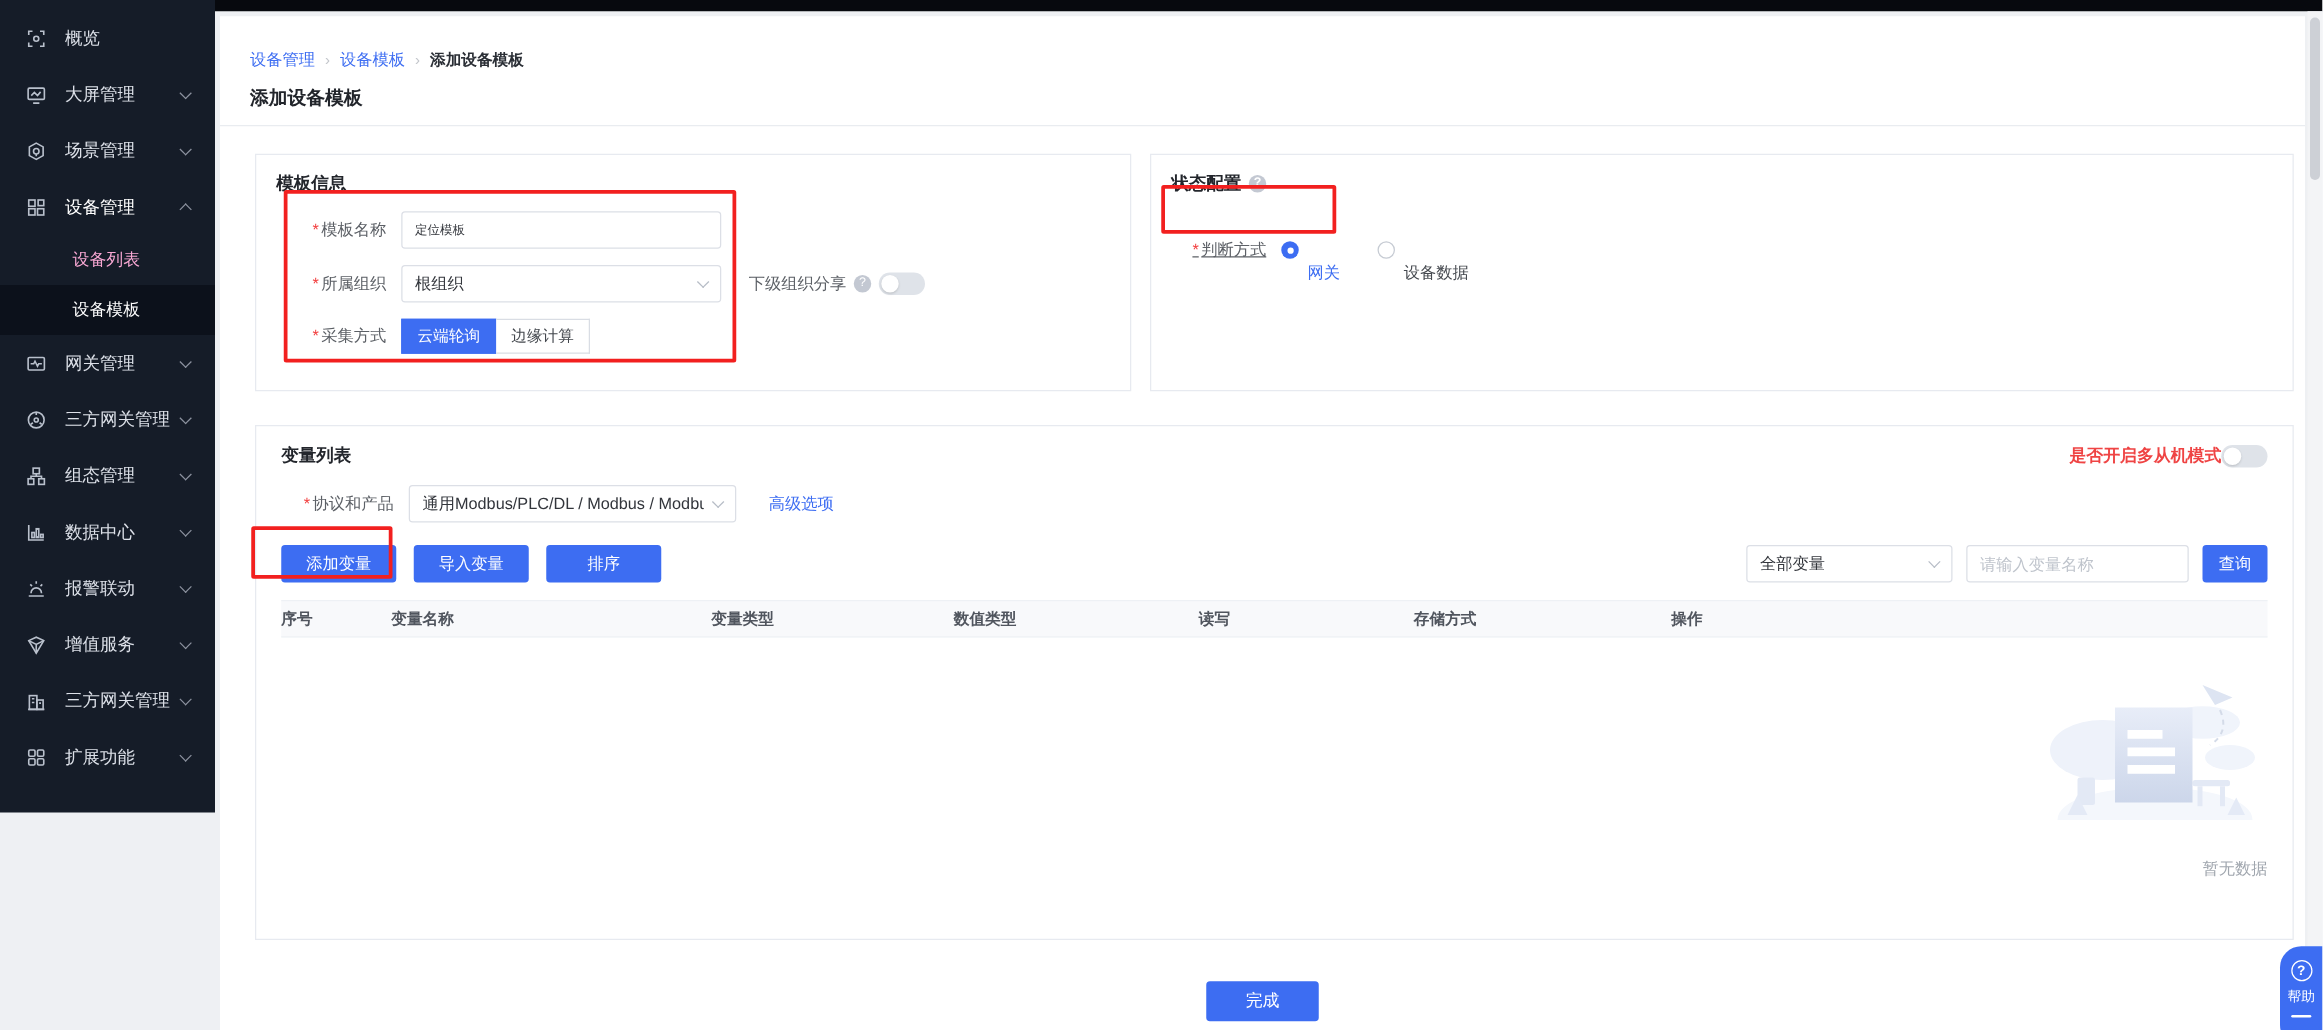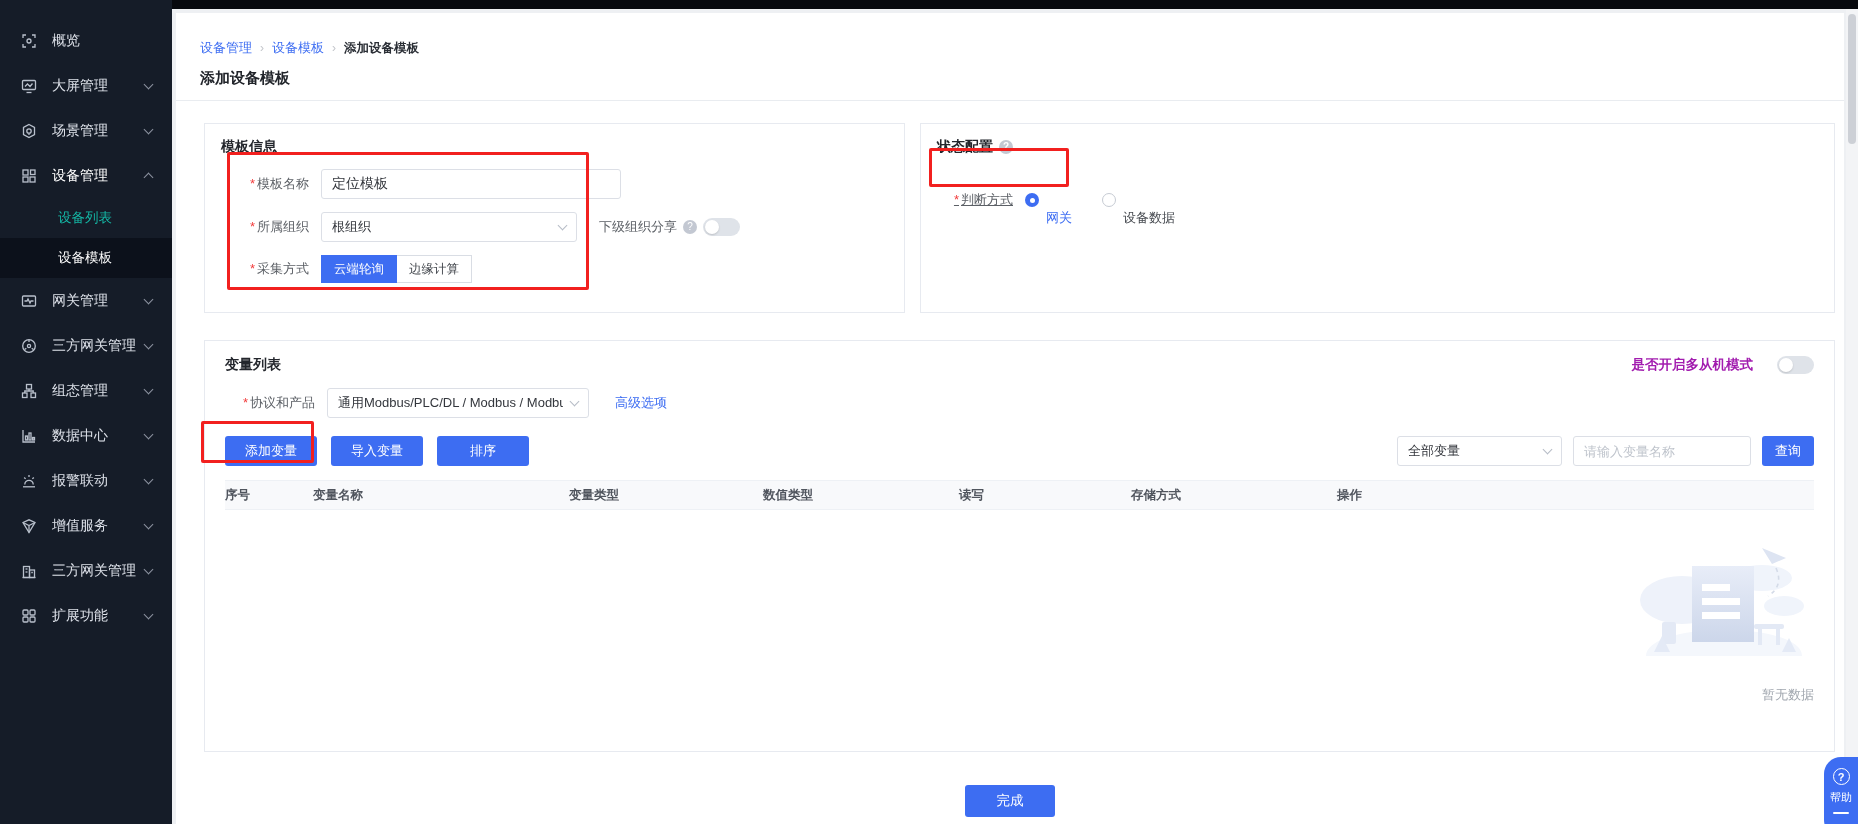--- a/index.html
+++ b/index.html
@@ -5,65 +5,65 @@
   * { box-sizing: border-box; }
   html,body { margin:0; padding:0; }
   body {
     width:1858px; height:824px; position:relative; overflow:hidden;
     background:#eef0f3; font-family:"Liberation Sans","DejaVu Sans",sans-serif;
     -webkit-font-smoothing:antialiased;
   }
   
   .topbar { position:absolute; left:172px; top:0; width:1686px; height:9px; background:#07090e; }
   
-  .sidebar { position:absolute; left:0; top:0; width:172px; height:824px; background:#151c28; padding-top:18px; }
+  .sidebar { position:absolute; left:0; top:0; width:172px; height:650px; background:#151c28; padding-top:8px; }
   .nav-item { height:45px; display:flex; align-items:center; padding-left:20px; color:#dde1e9; font-size:14px; cursor:pointer; }
   .nav-item .nav-ic { width:17px; height:17px; margin-right:15px; display:flex; align-items:center; justify-content:center; color:#b9c0cc; flex:none; }
   .nav-item svg { display:block; }
   .nav-label { white-space:nowrap; }
   .caret { width:7px; height:7px; border-right:1.4px solid #8d93a0; border-bottom:1.4px solid #8d93a0; transform:rotate(45deg); margin-left:auto; margin-right:20px; margin-top:-3px; flex:none; }
   .caret.up { transform:rotate(-135deg); margin-top:3px; }
-  .sub-item { height:40px; display:flex; align-items:center; padding-left:58px; color:#14b8a6; font-size:13.5px; cursor:pointer; }
+  .sub-item { height:40px; display:flex; align-items:center; padding-left:58px; color:#f9a8d4; font-size:13.5px; cursor:pointer; }
   .sub-item.active { background:#0c111b; color:#ffffff; }
   
   .panel { position:absolute; left:176px; top:13px; width:1668px; height:811px; background:#ffffff; }
   .crumbs { position:absolute; left:24px; top:26px; display:flex; align-items:center; font-size:12.5px; color:#9b9ea4; gap:8px; }
   .crumbs .sep { color:#c3c6cb; font-size:12px; }
   .crumbs .last { color:#2b2f36; font-weight:bold; }
   .crumbs .link { cursor:pointer; }
   .page-title { position:absolute; left:24px; top:56px; margin:0; font-size:15px; font-weight:bold; color:#22252b; }
   .title-divider { position:absolute; left:0; top:87px; width:100%; height:1px; background:#e9ecf0; }
   .box { position:absolute; background:#fff; border:1px solid #e7eaf0; }
   .sec-title { font-size:14px; font-weight:bold; color:#23262c; display:flex; align-items:center; gap:6px; }
   
   .f-row { display:flex; align-items:center; margin-top:13px; }
   .f-label { width:88px; text-align:right; font-size:13px; color:#5c6066; margin-right:12px; white-space:nowrap; }
   .req { color:#f23c3c; margin-right:2px; }
-  .inp { width:300px; height:30px; border:1px solid #dcdfe6; border-radius:3px; padding:0 10px; font-size:14px; color:#33363c; font-family:inherit; outline:none; background:#fff; }
+  .inp { width:256px; height:30px; border:1px solid #dcdfe6; border-radius:3px; padding:0 10px; font-size:10px; color:#33363c; font-family:inherit; outline:none; background:#fff; }
   .sel { height:30px; border:1px solid #dcdfe6; border-radius:3px; padding:0 10px; font-size:13px; color:#33363c; background:#fff; display:flex; align-items:center; justify-content:space-between; cursor:pointer; }
   .sel .sel-caret { width:7px; height:7px; border-right:1.3px solid #b6bcc6; border-bottom:1.3px solid #b6bcc6; transform:rotate(45deg); margin-top:-3px; flex:none; margin-left:8px; }
   .w256 { width:256px; } .w262 { width:262px; } .w165 { width:165px; }
   .help-dot { width:14px; height:14px; border-radius:50%; background:#c3c8d2; color:#fff; font-size:10px; line-height:14px; text-align:center; flex:none; }
   .toggle { width:37px; height:18px; border-radius:9px; background:#dfe3e9; position:relative; cursor:pointer; flex:none; }
   .toggle .knob { position:absolute; left:2px; top:2px; width:14px; height:14px; border-radius:50%; background:#fff; box-shadow:0 1px 2px rgba(0,0,0,.15); }
   .seg-btn { height:28px; padding:0 12px; font-size:12.5px; display:flex; align-items:center; justify-content:center; cursor:pointer; }
   .seg-on { background:#3d6df2; color:#fff; border:1px solid #3d6df2; }
   .seg-off { background:#fff; color:#43474d; border:1px solid #d9dde4; border-left:none; }
   .radio { width:14px; height:14px; border-radius:50%; flex:none; margin-right:7px; }
   .radio.on { background:#3d6df2; position:relative; }
   .radio.on::after { content:""; position:absolute; left:4.5px; top:4.5px; width:5px; height:5px; border-radius:50%; background:#fff; }
   .radio.off { border:1px solid #c6cbd3; background:#fff; }
   .radio-lbl { font-size:13px;margin-top:36px; }
   .blue-txt { color:#3d6df2; }
   .gray-txt { color:#45494f; }
   .btn { height:30px; border:none; border-radius:3px; background:#3d6df2; color:#fff; font-size:13px; font-family:inherit; cursor:pointer; padding:0 12px; }
   .link { color:#3d6df2; font-size:13px; cursor:pointer; white-space:nowrap; }
   
   .vl-head { display:flex; align-items:center; justify-content:space-between; }
-  .ms-wrap { display:flex; align-items:center; gap:24px; font-size:13.5px; font-weight:bold; color:#a21caf; }
+  .ms-wrap { display:flex; align-items:center; gap:0; font-size:13.5px; font-weight:bold; color:#ef4444; }
   .proto-row { display:flex; align-items:center; margin-top:14px; }
   .proto-row .f-label { width:90px; }
   .toolbar { display:flex; align-items:center; margin-top:18px; }
   .tb-left { display:flex; gap:14px; }
   .tb-left .btn { width:92px; }
   .tb-right { margin-left:auto; display:flex; align-items:center; gap:11px; }
   .search-inp { width:178px; height:30px; border:1px solid #dcdfe6; border-radius:3px; padding:0 10px; font-size:13px; color:#33363c; font-family:inherit; outline:none; }
   .search-inp::placeholder { color:#bfc4cc; }
   .btn-query { width:52px; }
   .thead { margin-top:14px; height:30px; display:grid; grid-template-columns:88px 256px 194px 196px 172px 206px 1fr; align-items:center; background:#f8f9fb; border-top:1px solid #eef1f5; border-bottom:1px solid #eef1f5; }

